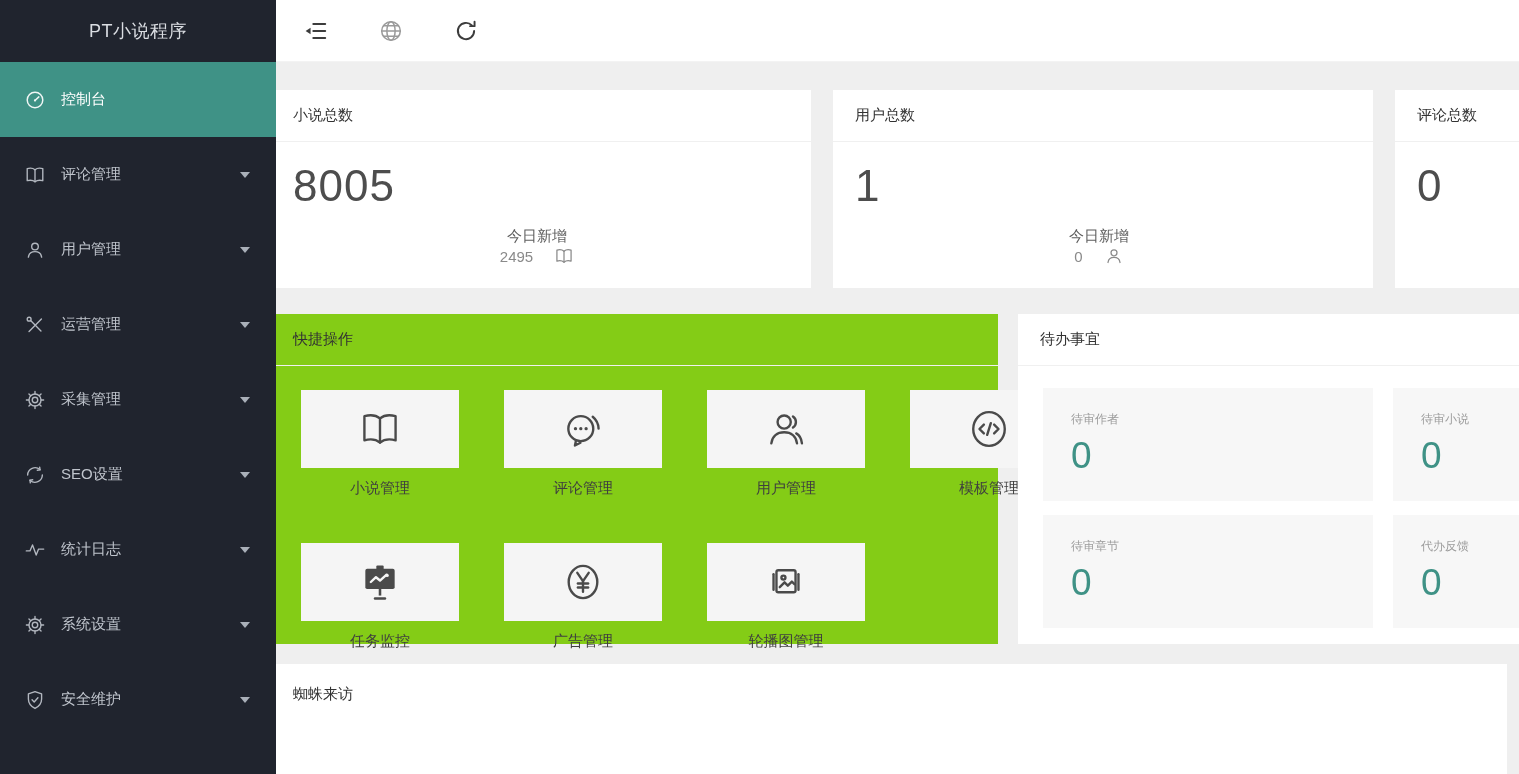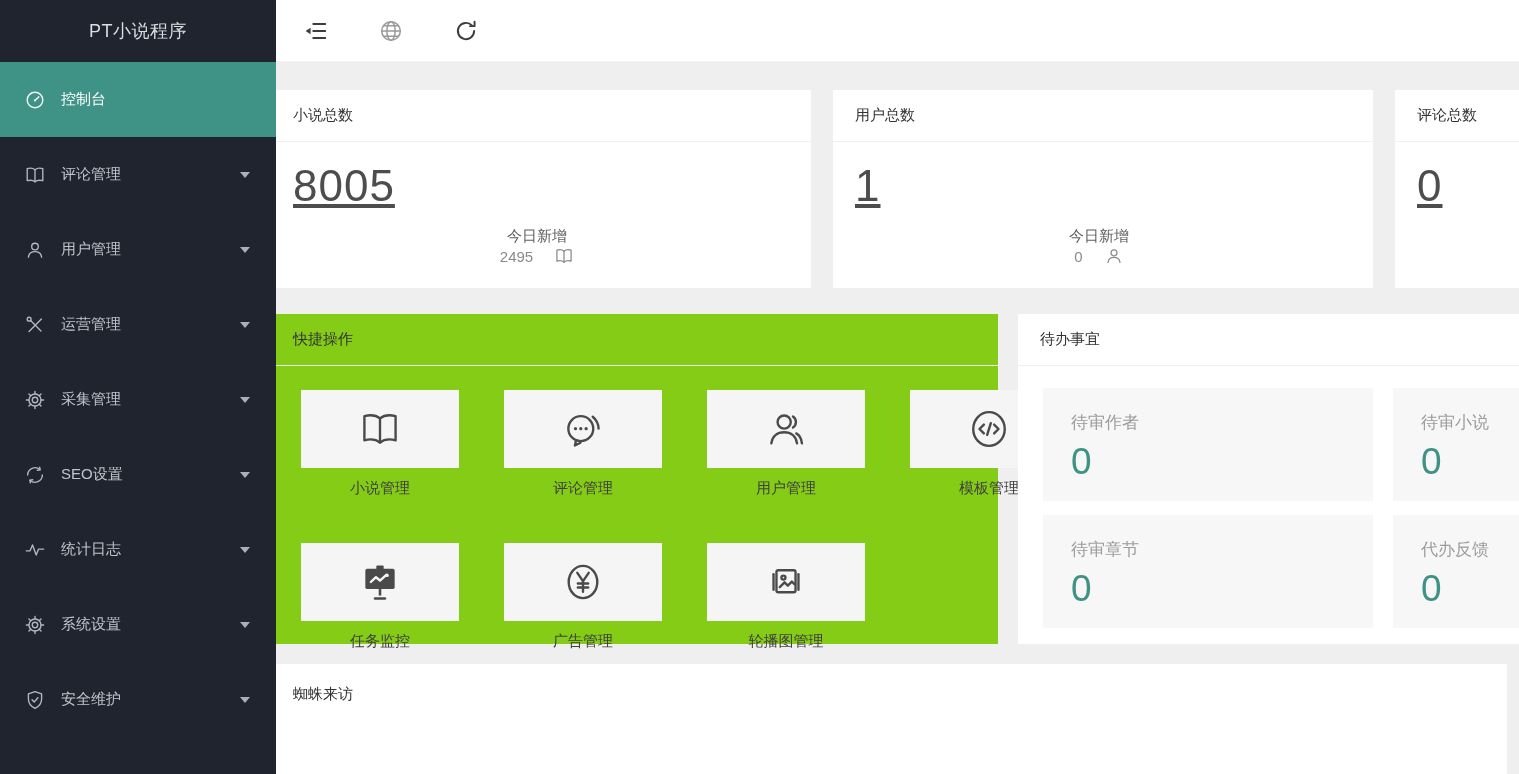--- a/index.html
+++ b/index.html
@@ -40,40 +40,40 @@
   
   .content{position:absolute;left:265px;top:62px;right:0;bottom:0;background:var(--content-bg);
            padding:28px 0 0 6px;overflow:hidden;}
 
   .card-head{height:52px;display:flex;align-items:center;padding:0 22px;
              font-size:15px;color:#333;border-bottom:1px solid #f0f0f0;flex:0 0 auto;}
 
   
   .stats-row{display:flex;gap:22px;}
   .stat-card{flex:0 0 540px;width:540px;height:198px;background:#fff;position:relative;}
-  .sc-value{font-size:44px;color:#4d4d4d;margin:22px 22px 0;line-height:1;letter-spacing:1px;text-decoration:underline;}
+  .sc-value{font-size:44px;color:#4d4d4d;margin:22px 22px 0;line-height:1;letter-spacing:1px;}
   .sc-footer{position:absolute;left:14px;right:22px;bottom:22px;display:flex;
              justify-content:space-between;align-items:center;font-size:15px;color:#5d5d5d;flex-direction:column;}
   .sc-side{display:flex;align-items:center;gap:21px;color:#8a8a8a;}
   .sc-side svg{width:20px;height:20px;}
 
   
   .mid-row{display:flex;gap:20px;margin-top:26px;}
   .quick-card{flex:0 0 727px;width:727px;height:330px;background:#84cc16;}
   .qc-grid{padding:24px 30px 0;display:grid;grid-template-columns:repeat(4,158px);
            column-gap:13px;row-gap:12px;gap:45px;}
   .q-item{text-align:center;cursor:pointer;}
   .q-tile{height:78px;background:#f5f5f5;display:flex;align-items:center;justify-content:center;color:#4a4a4a;}
   .q-tile svg{width:44px;height:44px;}
   .q-label{margin-top:11px;font-size:15px;color:#3f3f3f;}
 
   .todo-card{flex:0 0 760px;width:760px;height:330px;background:#fff;}
   .todo-grid{padding:22px 25px;display:grid;grid-template-columns:330px 330px;gap:14px 20px;}
   .todo-tile{height:113px;background:#f7f7f7;padding:23px 28px;cursor:pointer;}
-  .todo-label{font-size:17px;color:#9c9c9c;}
+  .todo-label{font-size:12px;color:#9c9c9c;}
   .todo-value{margin-top:9px;font-size:37px;color:var(--accent);line-height:1;}
 
   
   .spider-card{margin-top:20px;width:1236px;height:190px;background:#fff;}
   .spider-card .card-head{border-bottom:none;height:60px;}
 </style>
 </head>
 <body>
 
 <aside class="sidebar">

